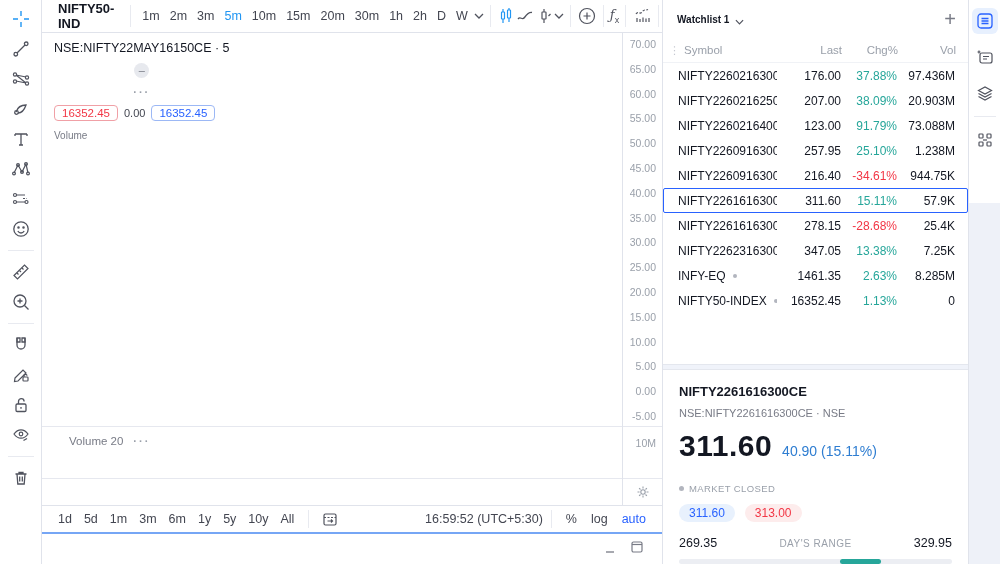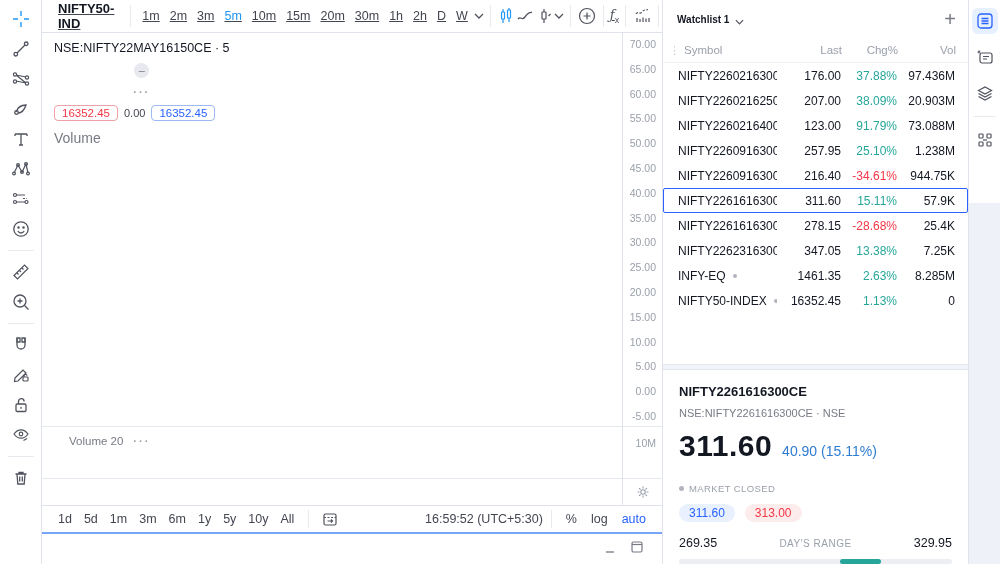--- a/index.html
+++ b/index.html
@@ -10,21 +10,21 @@
   
   .left-bar { width:42px; border-right:1px solid #e0e3eb; display:flex; flex-direction:column; align-items:center; padding-top:8px; gap:8px; background:#fff; flex:none; }
   .tool { width:30px; height:22px; display:flex; align-items:center; justify-content:center; color:#50535e; cursor:pointer; border-radius:4px; }
   .tool svg { display:block; }
   .tool.active { color:#2196f3; }
   .lt-sep { width:26px; height:1px; background:#e8eaf0; margin:2px 0; }
 
   
   .main { width:620px; display:flex; flex-direction:column; flex:none; background:#fff; }
 
-  .top-bar { height:33px; border-bottom:1px solid #e0e3eb; display:flex; align-items:center; padding:0 6px; gap:1px; font-size:12.5px; color:#434651;text-decoration:underline; }
+  .top-bar { height:33px; border-bottom:1px solid #e0e3eb; display:flex; align-items:center; padding:0 6px; gap:1px; font-size:12.5px; color:#434651; }
   .symbol-btn { font-weight:700; color:#131722; font-size:13px; padding:0 10px; cursor:pointer; }
   .tb-sep { width:1px; height:22px; background:#e8eaf0; margin:0 5px; flex:none; }
   .tf { padding:3px 5px; border-radius:3px; cursor:pointer; color:#434651; }
   .tf.active { color:#2196f3; }
   .tb-icon { width:26px; height:24px; display:flex; align-items:center; justify-content:center; color:#50535e; cursor:pointer; }
   .tb-icon.blue { color:#2196f3; }
   .fx { font-size:13px; color:#50535e; font-style:italic; font-family:"DejaVu Serif", serif; }
   .fx sub { font-style:normal; font-size:9px; font-family:"Liberation Sans",sans-serif; }
 
   
@@ -40,21 +40,21 @@
 
   .legend { position:absolute; top:8px; left:12px; }
   .legend-row1 { display:flex; align-items:center; gap:8px; font-size:12.5px; color:#131722;flex-direction:column; }
   .minus-circle { width:15px; height:15px; border-radius:50%; background:#e7e9ee; color:#787b86; font-size:11px; line-height:14px; text-align:center; cursor:pointer; }
   .dots { color:#9aa0aa; letter-spacing:2px; font-weight:700; font-size:11px; cursor:pointer; }
   .legend-row2 { display:flex; align-items:center; gap:6px; margin-top:7px; font-size:11.5px; }
   .badge { border:1px solid; border-radius:4px; padding:1px 7px; }
   .badge.red { color:#f23645; border-color:#f0a0a6; }
   .badge.blue { color:#2962ff; border-color:#9cb8f5; }
   .badge-mid { color:#434651; font-size:11px; }
-  .legend-vol { margin-top:9px; font-size:14px; color:#787b86; }
+  .legend-vol { margin-top:9px; font-size:10px; color:#787b86; }
   .volpane-label { position:absolute; top:8px; left:27px; font-size:11.5px; color:#787b86; display:flex; gap:10px; align-items:center; }
 
   
   .bottom-bar { height:27px; border-top:1px solid #e0e3eb; display:flex; align-items:center; padding:0 10px; font-size:12.5px; color:#434651; gap:2px; }
   .rng { padding:2px 6px; cursor:pointer; }
   .bb-sep { width:1px; height:18px; background:#e8eaf0; margin:0 6px; }
   .clock { margin-left:auto; color:#434651; cursor:pointer; }
   .scale-btn { padding:2px 6px; cursor:pointer; }
   .scale-btn.blue { color:#2962ff; }
 

